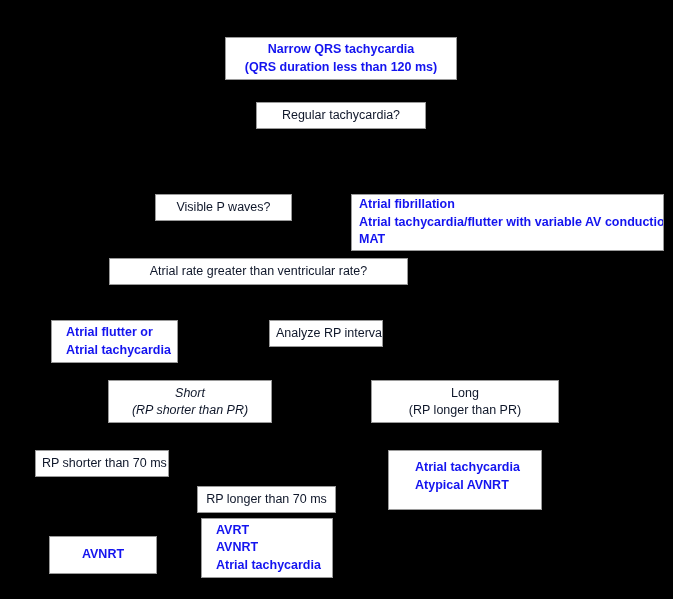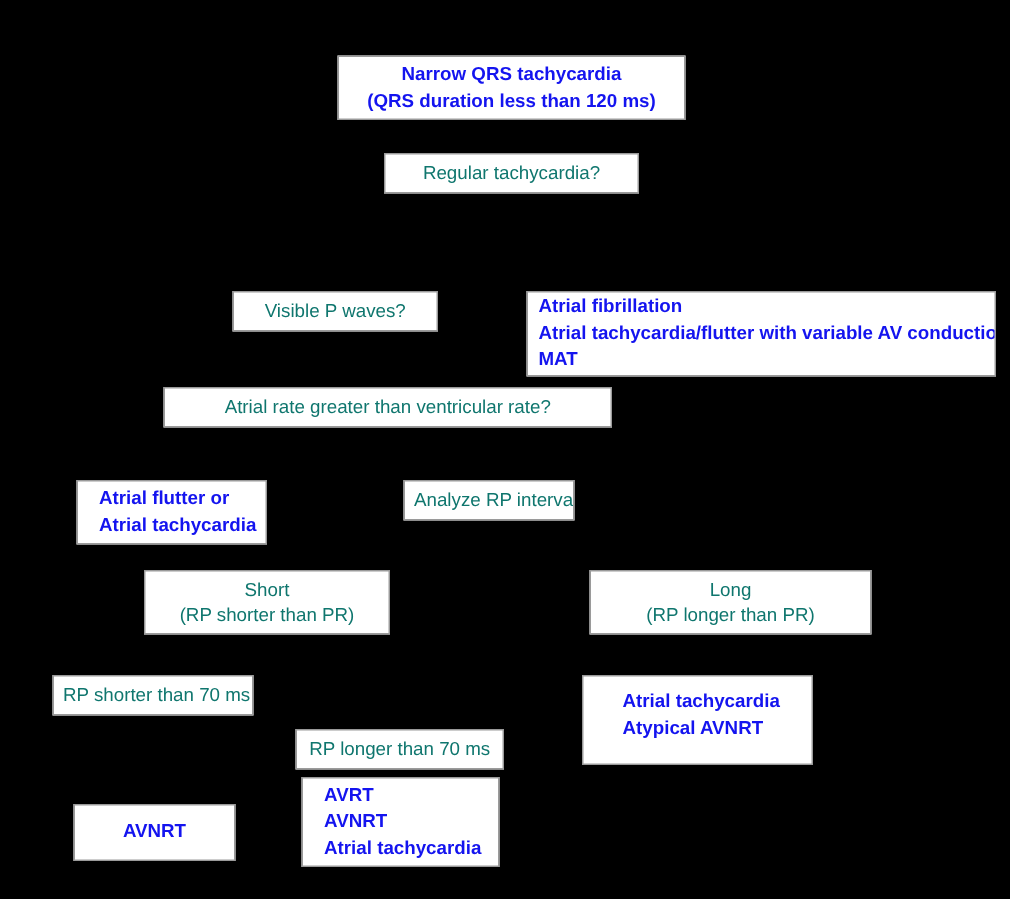--- a/index.html
+++ b/index.html
@@ -28,21 +28,21 @@
     flex-direction: column;
     justify-content: center;
     overflow: hidden;
   }
   .node .line {
     display: block;
     white-space: nowrap;
   }
   
   .node.q {
-    color: #0f766e;
+    color: #0f172a;
     font-weight: normal;
     font-size: 12.5px;
     line-height: 17px;
     text-align: center;
     padding: 2px 6px;
   }
   
   .node.dx {
     color: #1414ef;
     font-weight: bold;
@@ -90,26 +90,26 @@
 
   <div class="node dx" style="left:51px; top:320px; width:127px; height:43px; padding-left:14px;">
     <span class="line">Atrial flutter or</span>
     <span class="line">Atrial tachycardia</span>
   </div>
 
   <div class="node q" style="left:269px; top:320px; width:114px; height:27px;">
     <span class="line">Analyze RP interval</span>
   </div>
 
-  <div class="node q" style="left:96px; top:380px; width:164px; height:43px;">
+  <div class="node q" style="left:108px; top:380px; width:164px; height:43px;font-style:italic;">
     <span class="line">Short</span>
     <span class="line">(RP shorter than PR)</span>
   </div>
 
-  <div class="node q" style="left:371px; top:380px; width:188px; height:43px;margin-left:22px;">
+  <div class="node q" style="left:371px; top:380px; width:188px; height:43px;">
     <span class="line">Long</span>
     <span class="line">(RP longer than PR)</span>
   </div>
 
   <div class="node q" style="left:35px; top:450px; width:134px; height:27px;">
     <span class="line">RP shorter than 70 ms</span>
   </div>
 
   <div class="node q" style="left:197px; top:450px; width:139px; height:27px;margin-top:36px;">
     <span class="line">RP longer than 70 ms</span>

